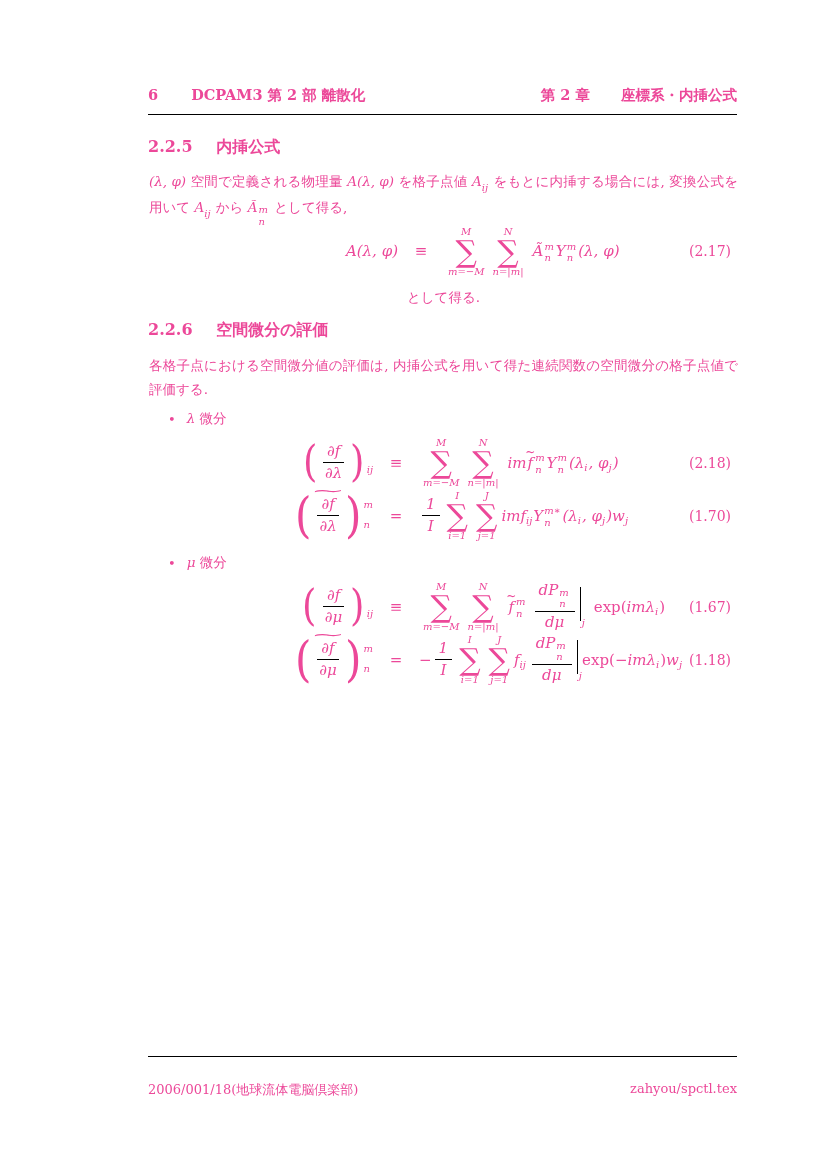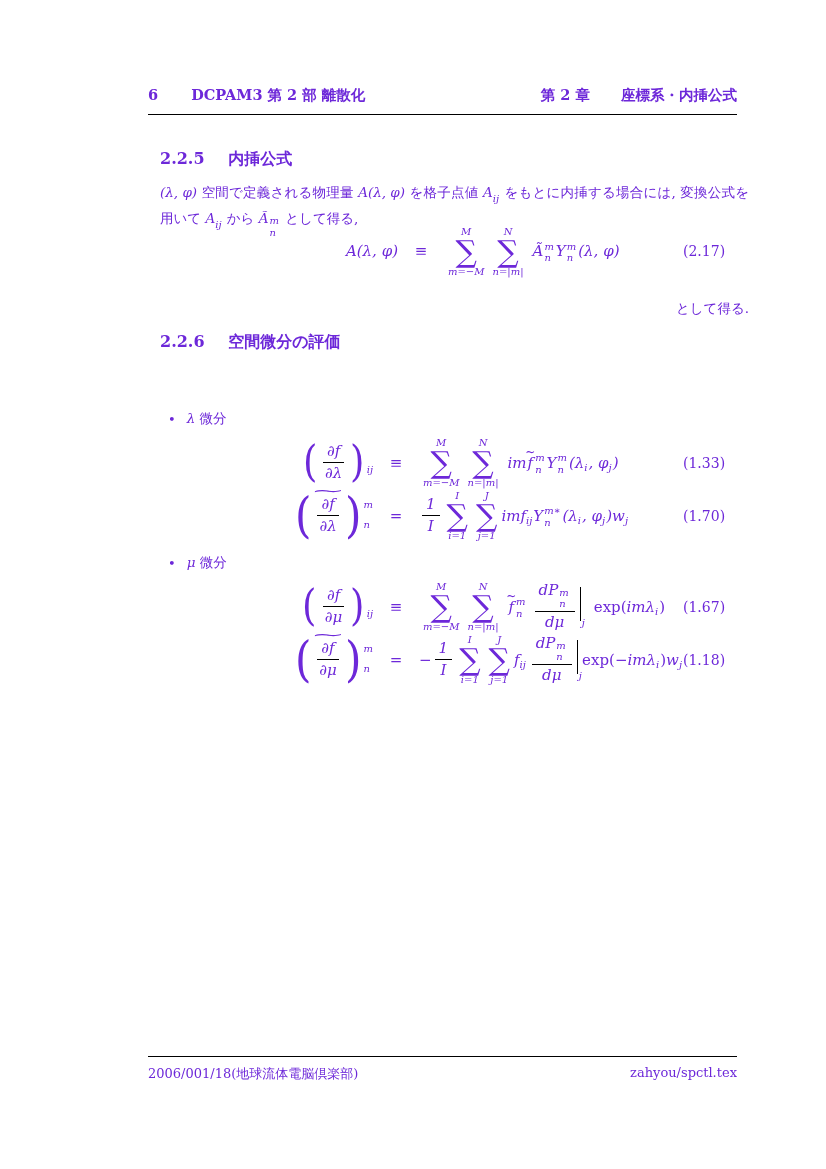--- a/index.html
+++ b/index.html
@@ -1,53 +1,53 @@
 <!DOCTYPE html>
 <html><head>
 <meta charset="utf-8">
 <style>
   html,body{margin:0;padding:0;background:#ffffff;}
-  .page{position:relative;width:826px;height:1169px;background:#ffffff;color:#6d28d9;
+  .page{position:relative;width:826px;height:1169px;background:#ffffff;color:#ec4899;
         font-family:"DejaVu Serif",serif;overflow:hidden;}
   .content{position:absolute;left:148px;top:0;width:589px;height:100%;}
 
   
   .h-header{position:absolute;left:0;top:86px;width:100%;display:flex;justify-content:space-between;
             align-items:baseline;border-bottom:1.4px solid #000;padding-bottom:9px;
             font-weight:bold;font-size:14.5px;}
   .h-num{margin-right:28px;}
   .h-gap{margin-left:26px;}
   .p-footer{position:absolute;left:0;top:1056px;width:100%;border-top:1px solid #000;
-            padding-top:8px;display:flex;justify-content:space-between;font-size:13px;}
+            padding-top:24px;display:flex;justify-content:space-between;font-size:13px;}
 
   
-  .subsec{position:absolute;left:0;margin:12px;font-size:16px;font-weight:bold;}
+  .subsec{position:absolute;left:0;margin:0;font-size:16px;font-weight:bold;}
   .ss-num{font-family:"DejaVu Serif",serif;margin-right:18px;}
   .ss-title{font-family:"DejaVu Sans",sans-serif;}
   .sec1{top:137px;} .sec2{top:320px;}
-  .para{position:absolute;left:0;width:589px;margin:12px;font-size:13.5px;line-height:24px;text-align:justify;}
-  .para1{top:168px;} .paraend{top:284px;text-align:right;} .para2{top:352px;}
+  .para{position:absolute;left:0;width:589px;margin:1px;font-size:13.5px;line-height:24px;text-align:justify;}
+  .para1{top:168px;} .paraend{top:284px;text-align:center;} .para2{top:352px;}
 
   
   .bullet{position:absolute;left:20px;font-size:13.5px;display:flex;align-items:center;}
   .bul1{top:410px;} .bul2{top:554px;}
   .bdot{margin-right:11px;font-size:13px;}
   .bl .mi{font-style:italic;}
 
   
   .eqwrap{position:absolute;left:0;width:100%;font-size:15px;}
   .eq217w{top:222px;} .eqp1{top:436px;} .eqp2{top:580px;}
   .eqtbl{display:table;width:100%;table-layout:fixed;}
   .eqrow{display:table-row;}
   .cl{display:table-cell;vertical-align:middle;height:53px;}
   .t217 .cl{height:58px;}
   .lhs{width:225px;} .t217 .lhs{width:250px;}
   .rel{width:46px;text-align:center;font-size:15px;}
   .rhs{}
-  .num{width:54px;text-align:left;font-size:14px;}
+  .num{width:54px;text-align:center;font-size:14px;}
   .fl{display:flex;align-items:center;}
   .lhs .fl{justify-content:flex-end;}
   .rhs .fl{justify-content:flex-start;}
 
   
   .mi{display:inline-block;font-style:italic;}
   .mr{display:inline-block;font-style:normal;}
   .mjp{display:inline;font-style:normal;}
   .msub{display:inline-block;font-size:10px;font-style:italic;transform:translateY(5px);margin-right:1px;}
   .mss{display:inline-flex;flex-direction:column;align-items:flex-start;font-size:10px;
@@ -140,20 +140,21 @@
       </div>
     </div>
 
     <p class="para paraend">として得る.</p>
 
     <h2 class="subsec sec2">
       <span class="ss-num">2.2.6</span>
       <span class="ss-title">空間微分の評価</span>
     </h2>
 
+    <p class="para para2"><span class="mjp">各格子点における空間微分値の評価は, 内挿公式を用いて得た連続関数の空間微分の格子点値で評価する.</span></p>
 
     <div class="bullet bul1">
       <span class="bdot">•</span>
       <span class="bl"><span class="mi">λ</span><span class="mjp"> 微分</span></span>
     </div>
 
     <div class="eqwrap eqp1">
       <div class="eqtbl">
         <div class="eqrow">
           <div class="cl lhs">
@@ -196,21 +197,21 @@
                   <span class="x">m</span>
                   <span class="x">n</span>
                 </span>
                 <span class="mi">(λ</span>
                 <span class="msub">i</span>
                 <span class="mi">, φ</span>
                 <span class="msub">j</span>
                 <span class="mi">)</span>
               </div>
             </div>
-          <div class="cl num">(1.33)</div>
+          <div class="cl num">(2.18)</div>
         </div>
         <div class="eqrow">
           <div class="cl lhs">
               <div class="fl">
                 <span class="mprn">
                   <span class="mbrk">(</span>
                   <span class="mbody">
                     <span class="mfrac tilded">
                       <span class="wtil">~</span>
                       <span class="mnum"><span class="mi">∂f</span></span>

